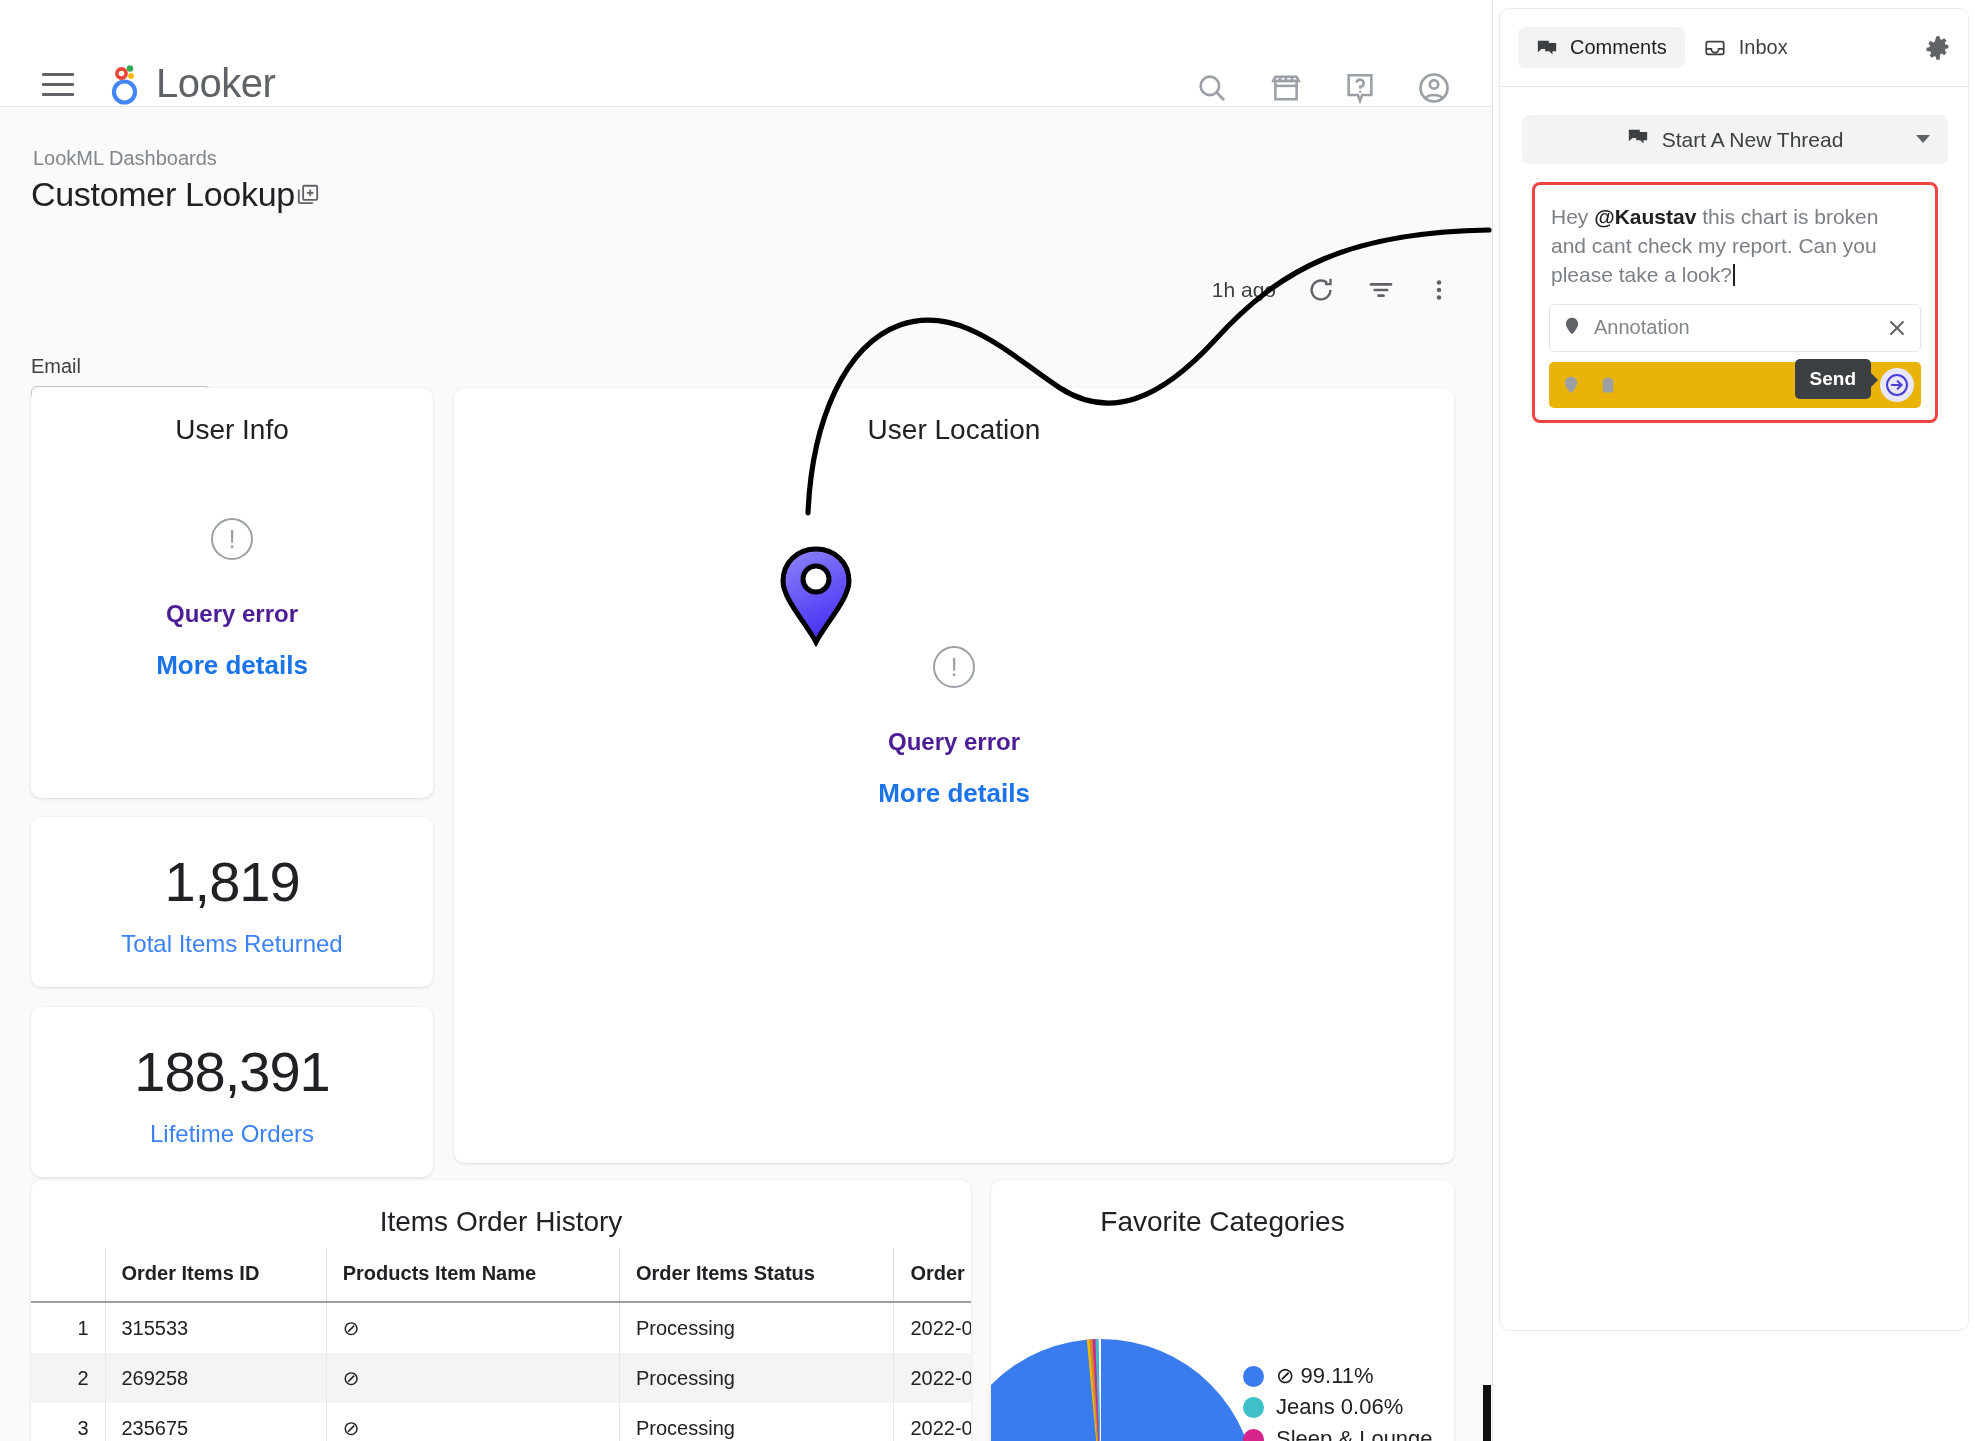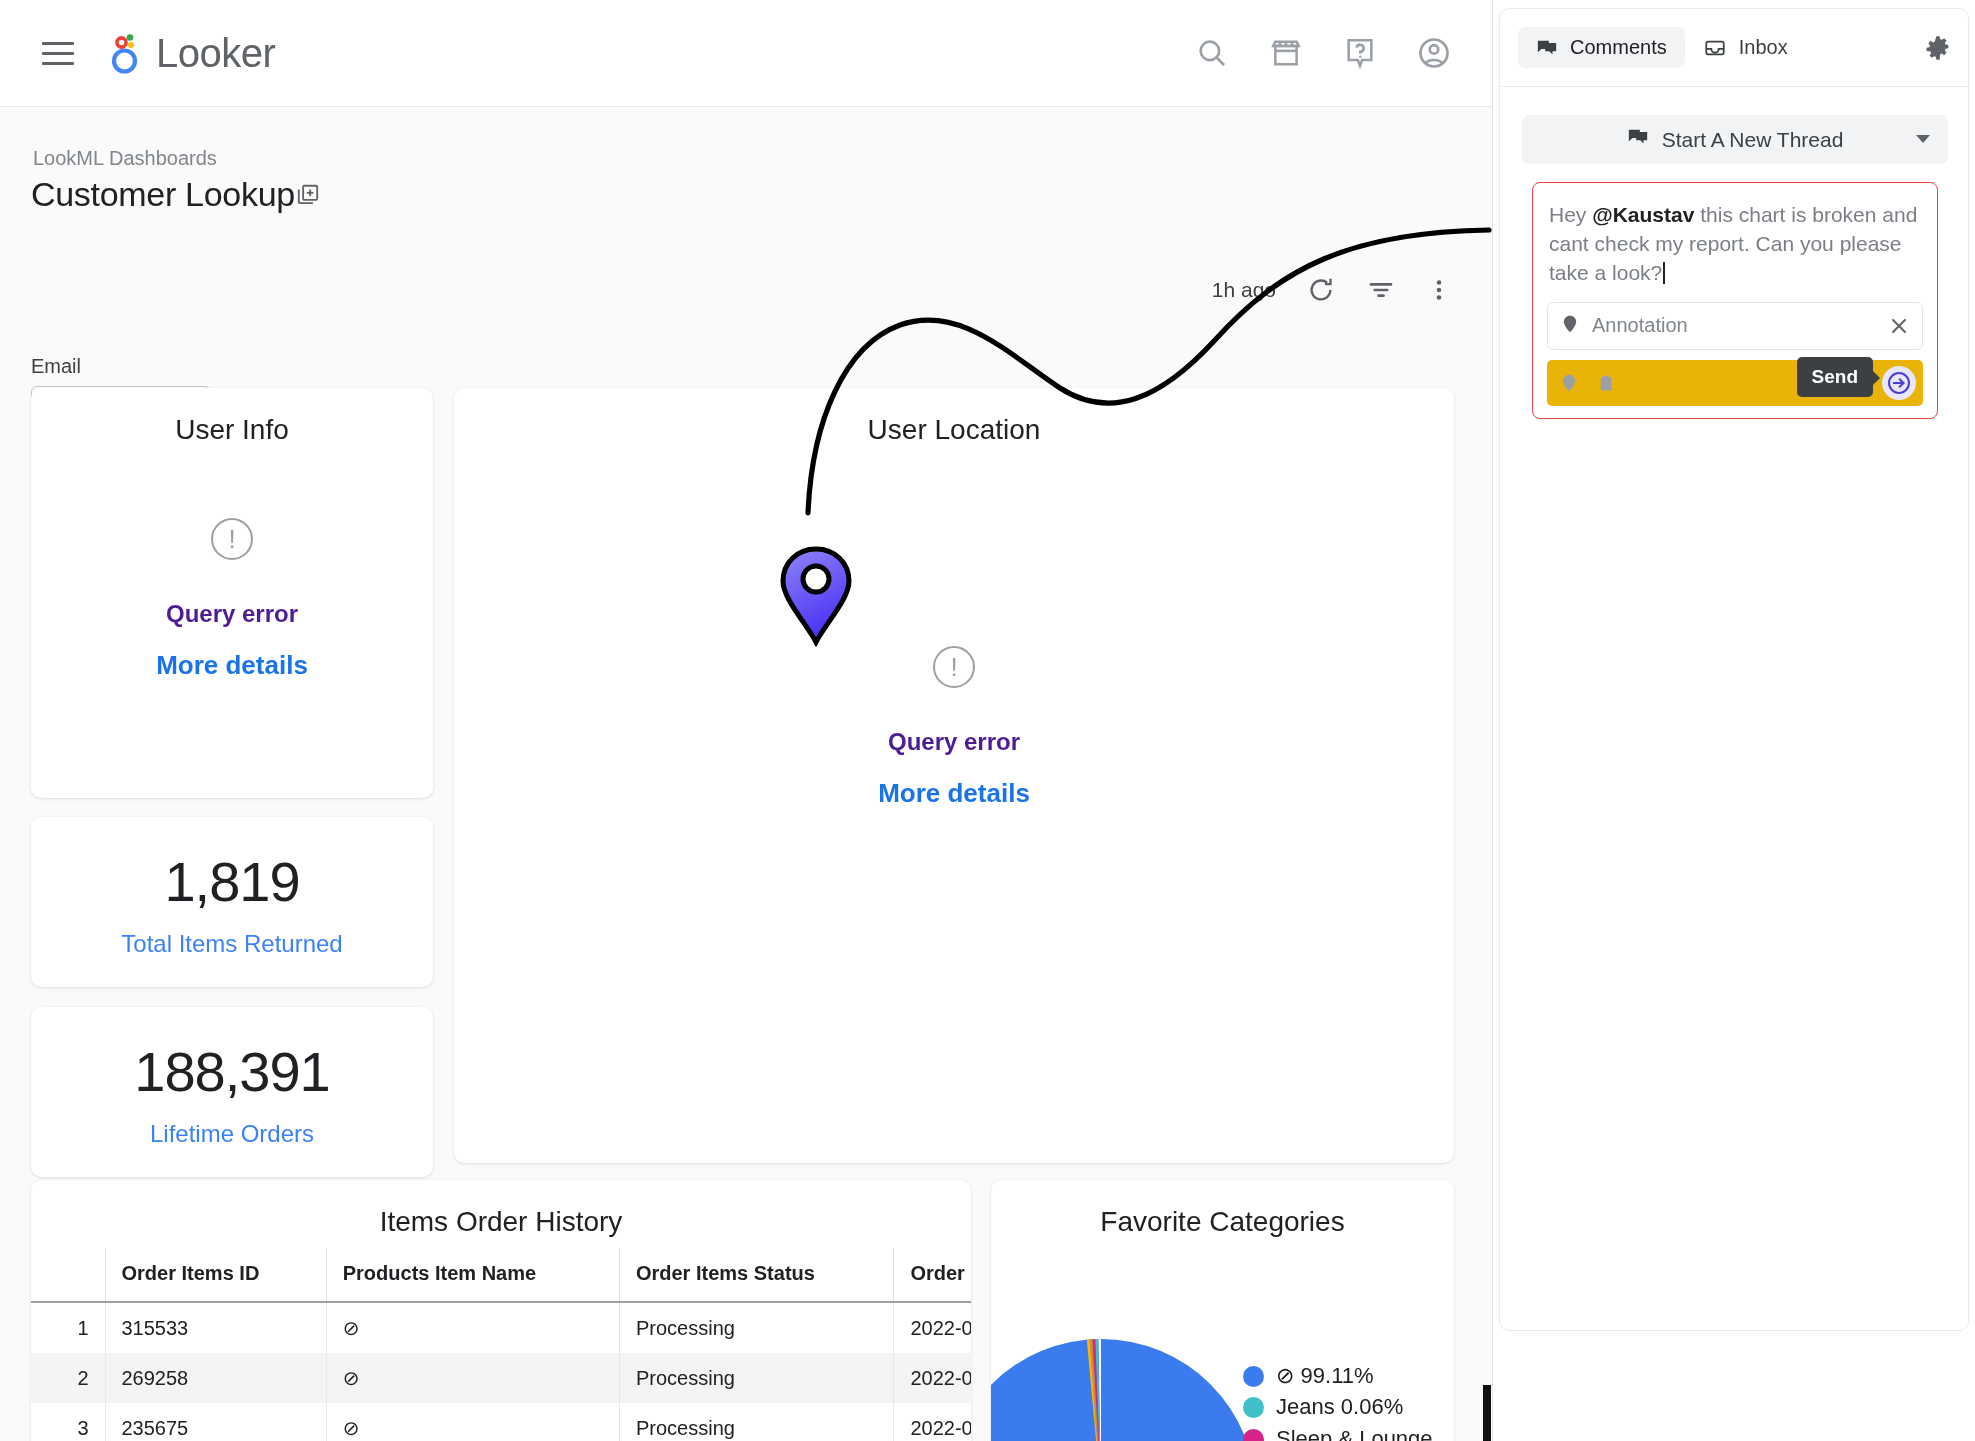--- a/index.html
+++ b/index.html
@@ -8,21 +8,21 @@
     background: #fff;
     font-family: "Liberation Sans", sans-serif;
     overflow: hidden;
   }
   #root { position: relative; width: 1975px; height: 1441px; background: #fafafa; }
 
   
   .topnav {
     position: absolute; left: 0; top: 0; width: 1492px; height: 107px;
     background: #fff; border-bottom: 1px solid #e8e8e8;
-    display: flex; align-items: center;
+    display: flex; align-items: flex-end;
   }
   .hamburger { margin-left: 36px; width: 44px; height: 44px; display: flex; flex-direction: column;
     justify-content: center; align-items: center; gap: 7px; cursor: pointer; }
   .hamburger span { display: block; width: 32px; height: 3px; background: #5f6368; border-radius: 1px; }
 
   .brand { display: flex; align-items: center; margin-left: 26px; gap: 10px; }
   .brand-logo { width: 40px; height: 44px; position: relative; }
   .brand-text { font-size: 40px; color: #5f6368; letter-spacing: -0.5px; font-weight: 400; }
 
   .nav-icons { margin-left: auto; margin-right: 40px; display: flex; align-items: center; gap: 38px; }
@@ -109,21 +109,21 @@
   .rp-tab .ti { display: flex; color: #3c4043; }
   .rp-gear { margin-left: auto; display: flex; color: #5f6368; cursor: pointer; }
 
   .rp-thread-btn { position: absolute; left: 22px; top: 106px; width: 426px; height: 49px;
     background: #f1f3f4; border-radius: 7px; display: flex; align-items: center;
     justify-content: center; font-size: 21px; color: #3c4043; cursor: pointer; gap: 13px; }
   .rp-thread-caret { position: absolute; right: 18px; top: 20px; width: 0; height: 0;
     border-left: 7px solid transparent; border-right: 7px solid transparent; border-top: 8px solid #5f6368; }
 
   .rp-compose { position: absolute; left: 32px; top: 173px; width: 406px;
-    border: 1px solid #ef4444; border-radius: 8px; background: #fff; padding: 0;
+    border: 3px solid #ef4444; border-radius: 8px; background: #fff; padding: 0;
     box-shadow: 0 1px 2px rgba(60,64,67,.06); }
   .rp-textarea { padding: 18px 16px 14px 16px; font-size: 21px; line-height: 1.38; color: #7b7f86; }
   .rp-textarea b { color: #202124; font-weight: bold; }
   .rp-caret { display: inline-block; width: 2px; height: 22px; background: #202124;
     vertical-align: -4px; margin-left: 1px; }
 
   .rp-annot { margin: 0 14px 0 14px; height: 48px; border: 1px solid #e4e4e4; border-radius: 6px;
     display: flex; align-items: center; padding: 0 12px; gap: 12px; }
   .rp-annot-ph { font-size: 20px; color: #80868b; flex: 1 1 auto; }
   .rp-annot-x { color: #5f6368; cursor: pointer; display: flex; }

